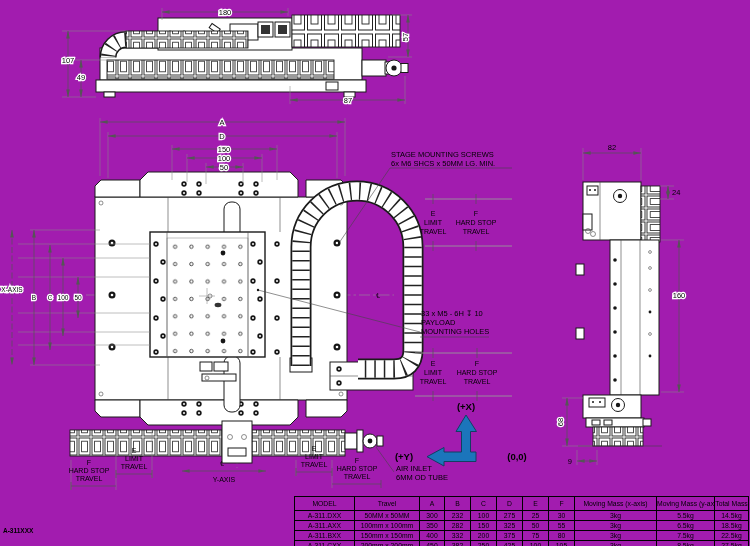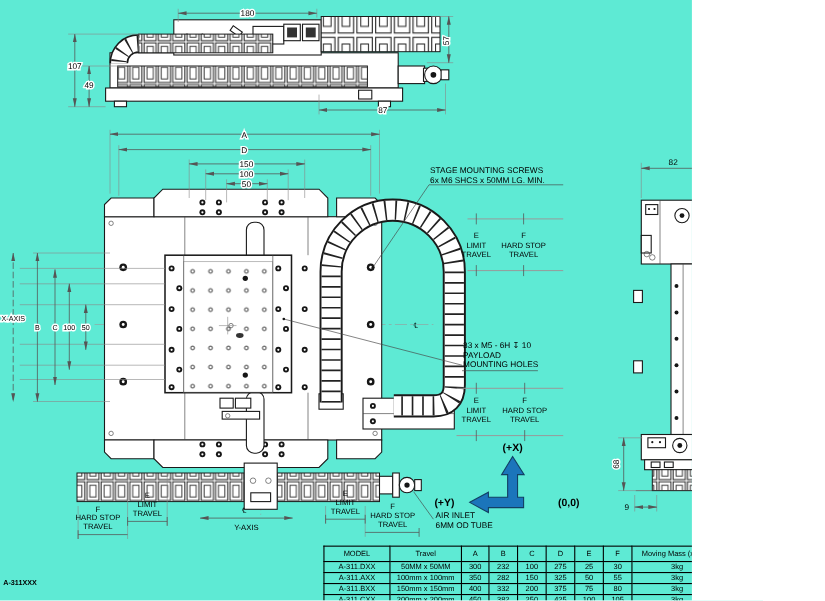--- a/index.html
+++ b/index.html
@@ -1,16 +1,16 @@
 <!DOCTYPE html>
 <html><head>
 <meta charset="utf-8">
 <style>
   html,body{margin:0;padding:0;background:#fff;}
-  #stage{position:relative;width:629px;height:546px;background:#5eead4;overflow:hidden;
+  #stage{position:relative;width:750px;height:546px;background:#a21caf;overflow:hidden;
          font-family:"Liberation Sans",sans-serif;}
   svg{position:absolute;left:0;top:0;}
   svg text{font-family:"Liberation Sans",sans-serif;fill:#000;}
   .halo{paint-order:stroke;stroke:#fff;stroke-width:2.6px;}
   .lbl{font-size:7.5px;text-anchor:middle;}
   .sm{font-size:7px;text-anchor:middle;}
   .xs{font-size:6.5px;text-anchor:middle;}
   .note{font-size:7.5px;}
   .ax{font-size:9.5px;font-weight:bold;text-anchor:middle;}
   .olf{fill:#fff;stroke:#1a1a1a;stroke-width:1;}

